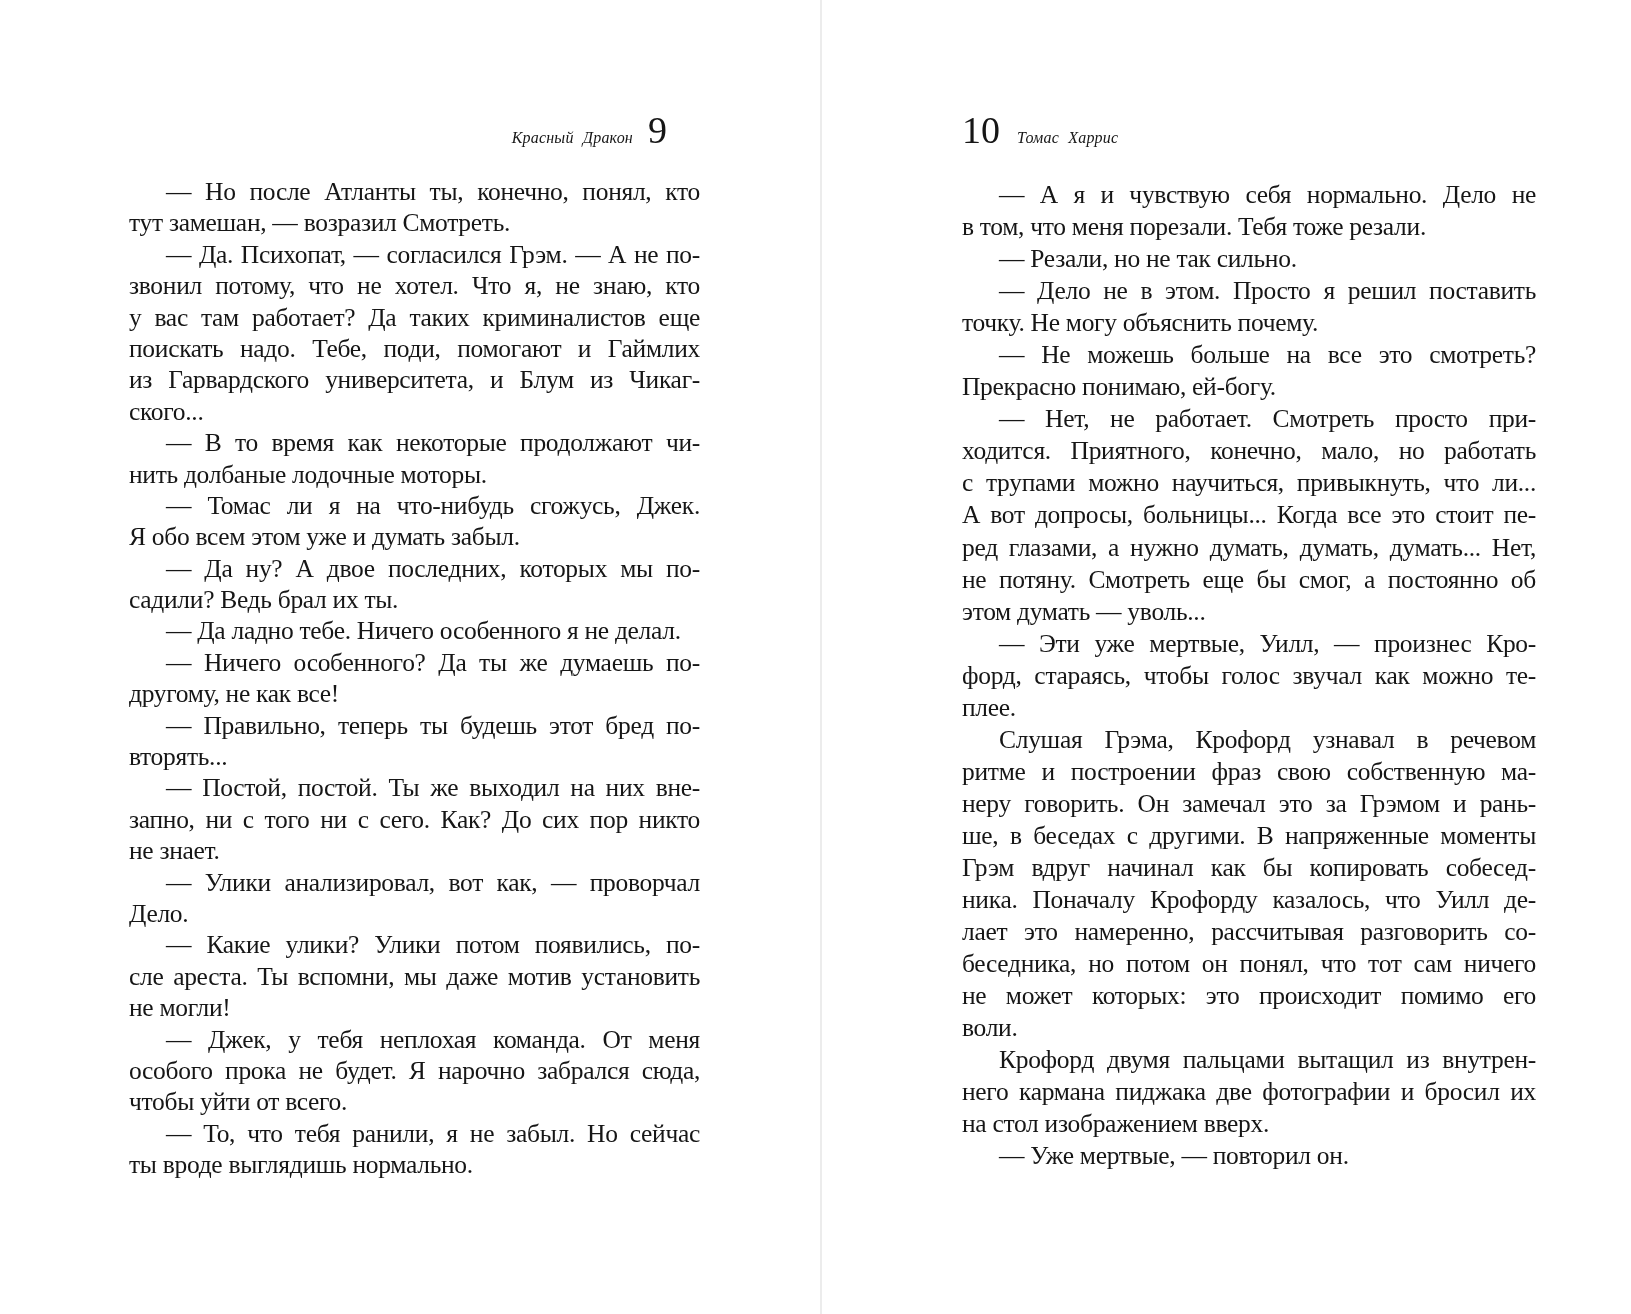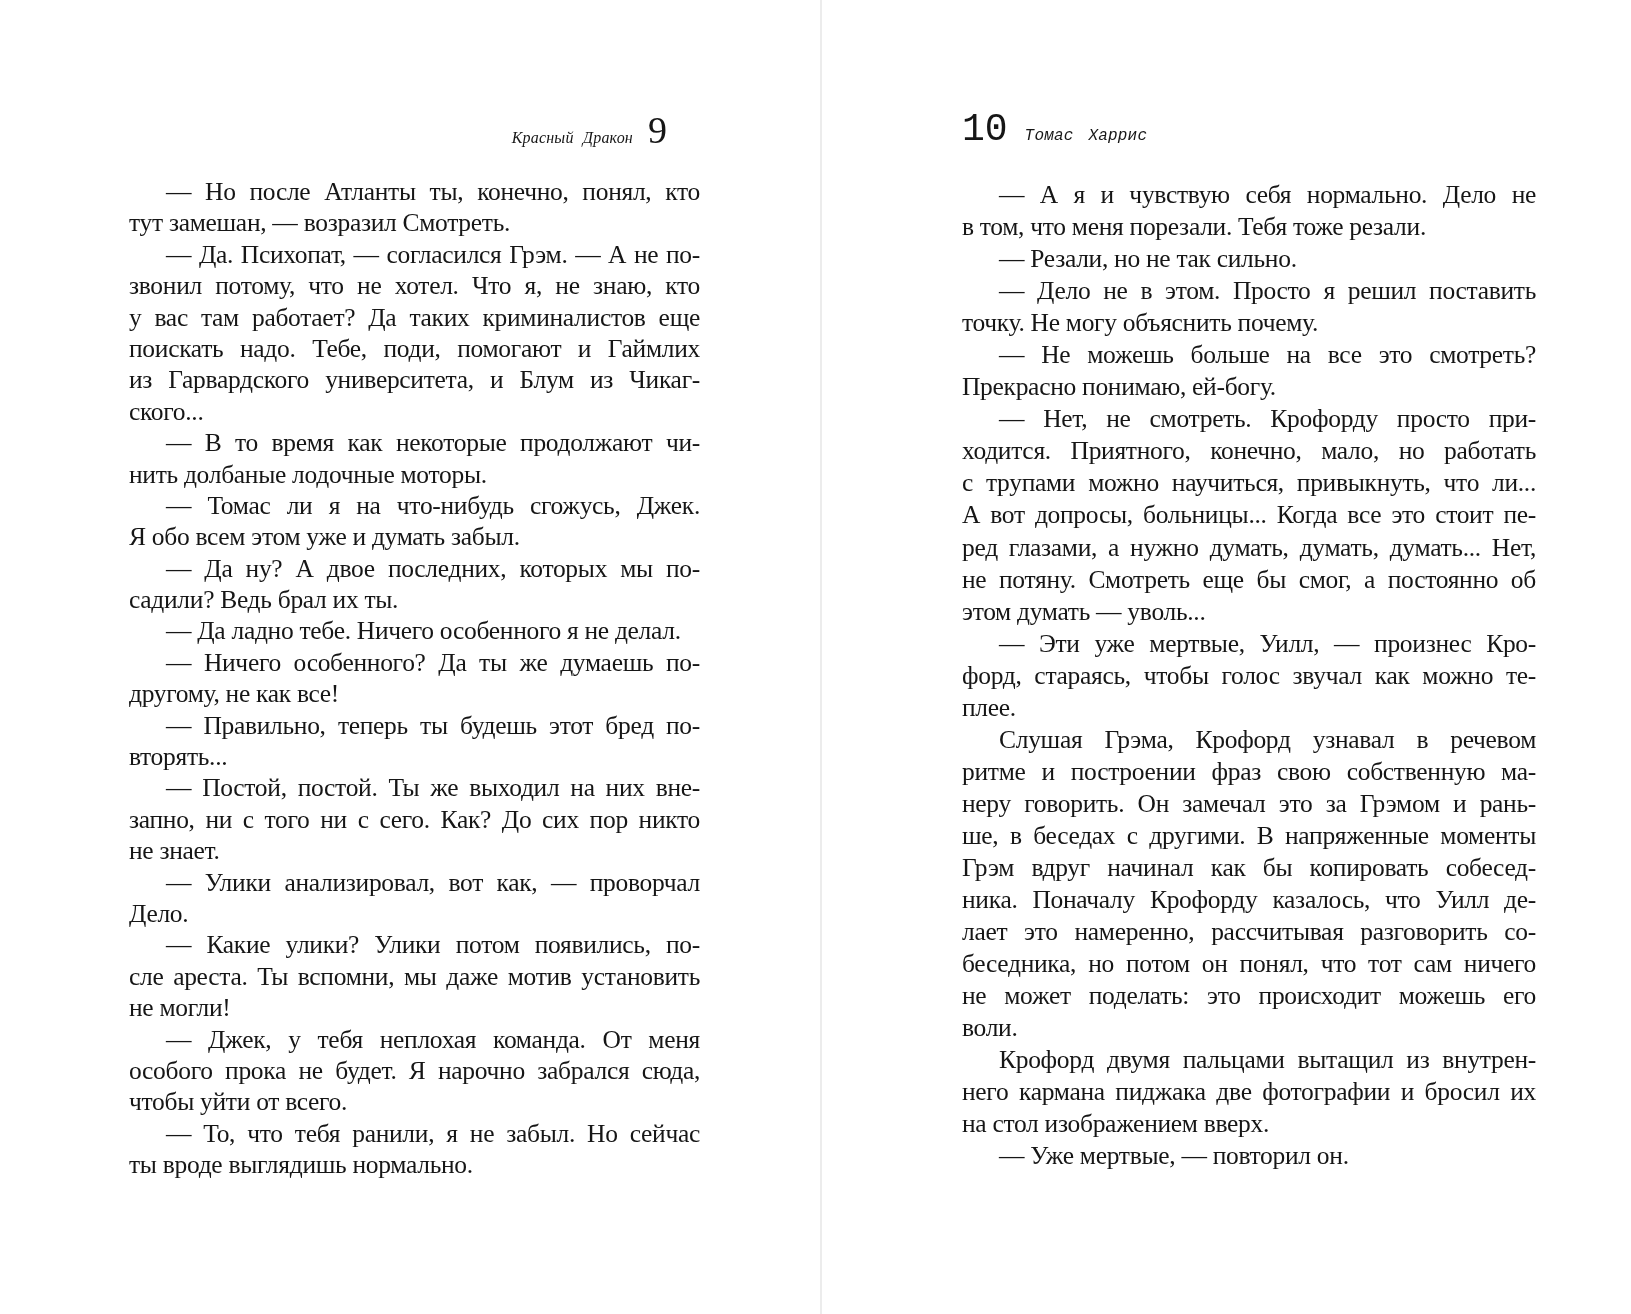--- a/index.html
+++ b/index.html
@@ -33,21 +33,21 @@
 
   .running-head {
     position: absolute;
     top: 111px;
     left: 0;
     width: 100%;
     line-height: 38px;
     white-space: nowrap;
   }
   .running-head.align-right { text-align: right; }
-  .running-head.align-left  { text-align: left; font-family: Liberation Mono, monospace; }
+  .running-head.align-left  { text-align: left; }
   .rh-title {
     font-style: italic;
     font-size: 16px;
     word-spacing: 5px;
     letter-spacing: 0.2px;
   }
   .rh-number {
     font-style: normal;
     font-size: 38px;
   }
@@ -130,39 +130,39 @@
       <span class="rh-number">10</span><span class="rh-title">Томас Харрис</span>
     </div>
     <div class="page-body">
         <div class="line first">— А я и чувствую себя нормально. Дело не</div>
         <div class="line last">в том, что меня порезали. Тебя тоже резали.</div>
         <div class="line first last">— Резали, но не так сильно.</div>
         <div class="line first">— Дело не в этом. Просто я решил поставить</div>
         <div class="line last">точку. Не могу объяснить почему.</div>
         <div class="line first">— Не можешь больше на все это смотреть?</div>
         <div class="line last">Прекрасно понимаю, ей-богу.</div>
-        <div class="line first">— Нет, не смотреть. Крофорду просто при-</div>
+        <div class="line first">— Нет, не работает. Смотреть просто при-</div>
         <div class="line">ходится. Приятного, конечно, мало, но работать</div>
         <div class="line">с трупами можно научиться, привыкнуть, что ли...</div>
         <div class="line">А вот допросы, больницы... Когда все это стоит пе-</div>
         <div class="line">ред глазами, а нужно думать, думать, думать... Нет,</div>
         <div class="line">не потяну. Смотреть еще бы смог, а постоянно об</div>
         <div class="line last">этом думать — уволь...</div>
         <div class="line first">— Эти уже мертвые, Уилл, — произнес Кро-</div>
         <div class="line">форд, стараясь, чтобы голос звучал как можно те-</div>
         <div class="line last">плее.</div>
         <div class="line first">Слушая Грэма, Крофорд узнавал в речевом</div>
         <div class="line">ритме и построении фраз свою собственную ма-</div>
         <div class="line">неру говорить. Он замечал это за Грэмом и рань-</div>
         <div class="line">ше, в беседах с другими. В напряженные моменты</div>
         <div class="line">Грэм вдруг начинал как бы копировать собесед-</div>
         <div class="line">ника. Поначалу Крофорду казалось, что Уилл де-</div>
         <div class="line">лает это намеренно, рассчитывая разговорить со-</div>
         <div class="line">беседника, но потом он понял, что тот сам ничего</div>
-        <div class="line">не может поделать: это происходит можешь его</div>
+        <div class="line">не может которых: это происходит помимо его</div>
         <div class="line last">воли.</div>
         <div class="line first">Крофорд двумя пальцами вытащил из внутрен-</div>
         <div class="line">него кармана пиджака две фотографии и бросил их</div>
         <div class="line last">на стол изображением вверх.</div>
         <div class="line first last">— Уже мертвые, — повторил он.</div>
       </div>
   </div>
 
 </div>
 

